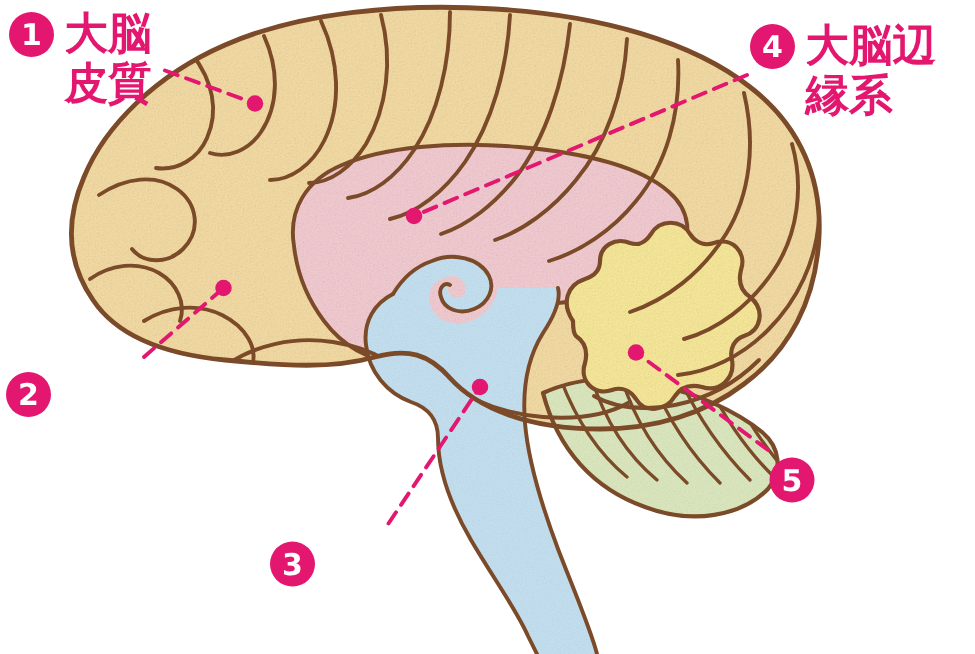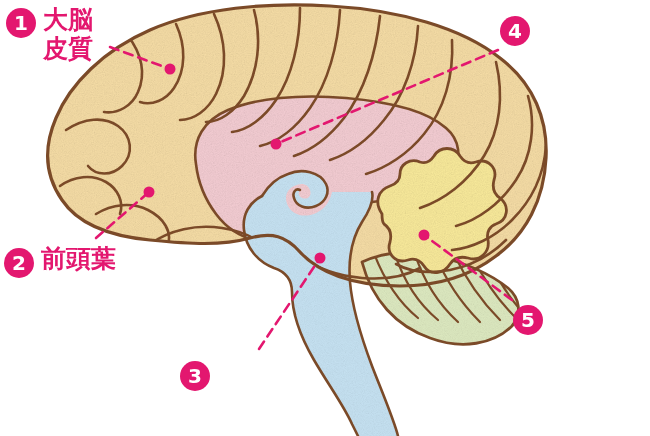--- a/index.html
+++ b/index.html
@@ -40,21 +40,21 @@
     background: #e3176f;
     color: #ffffff;
     font-size: 20px;
     font-weight: bold;
     line-height: 30px;
     text-align: center;
     font-family: "DejaVu Sans", "Liberation Sans", sans-serif;
   }
   .callout-text {
     color: #e3176f;
-    font-size: 25px;
+    font-size: 29px;
     font-weight: bold;
     line-height: 1.15;
     letter-spacing: 0px;
     font-family: "DejaVu Sans", "Liberation Sans", sans-serif;
   }
   .callout-text .l2 {
     display: block;
   }
   .callout.two-line .num-badge {
     margin-top: 2px;
@@ -327,30 +327,31 @@
   <div class="callout two-line" id="c1">
     <div class="num-badge">1</div>
     <div class="callout-text">
       <span class="l1">大脳</span>
       <span class="l2">皮質</span>
     </div>
   </div>
 
   <div class="callout one-line" id="c2">
     <div class="num-badge">2</div>
-    <div class="callout-text">
-      <span class="l1">前頭葉</span>
-    </div>
   </div>
 
   <div class="callout one-line" id="c3">
     <div class="num-badge">3</div>
   </div>
 
   <div class="callout two-line" id="c4">
     <div class="num-badge">4</div>
+    <div class="callout-text">
+      <span class="l1">大脳辺</span>
+      <span class="l2">縁系</span>
+    </div>
   </div>
 
   <div class="callout one-line" id="c5">
     <div class="num-badge">5</div>
   </div>
 
 </div>
 
 </body></html>

